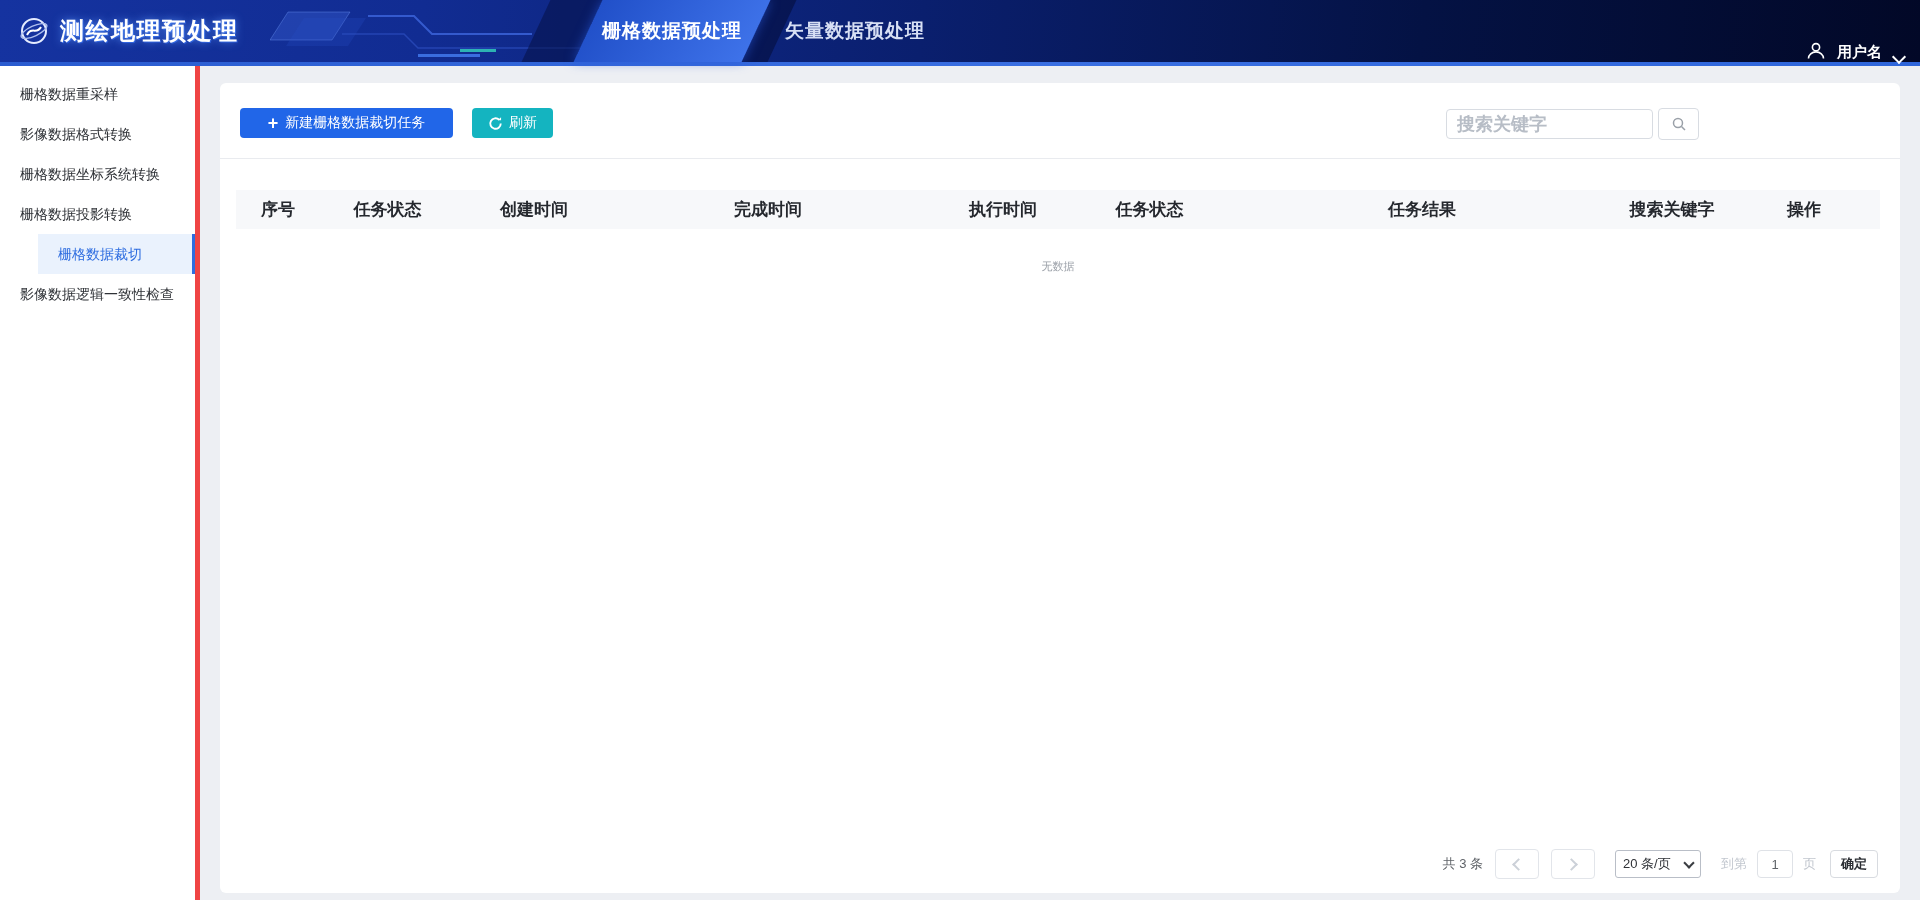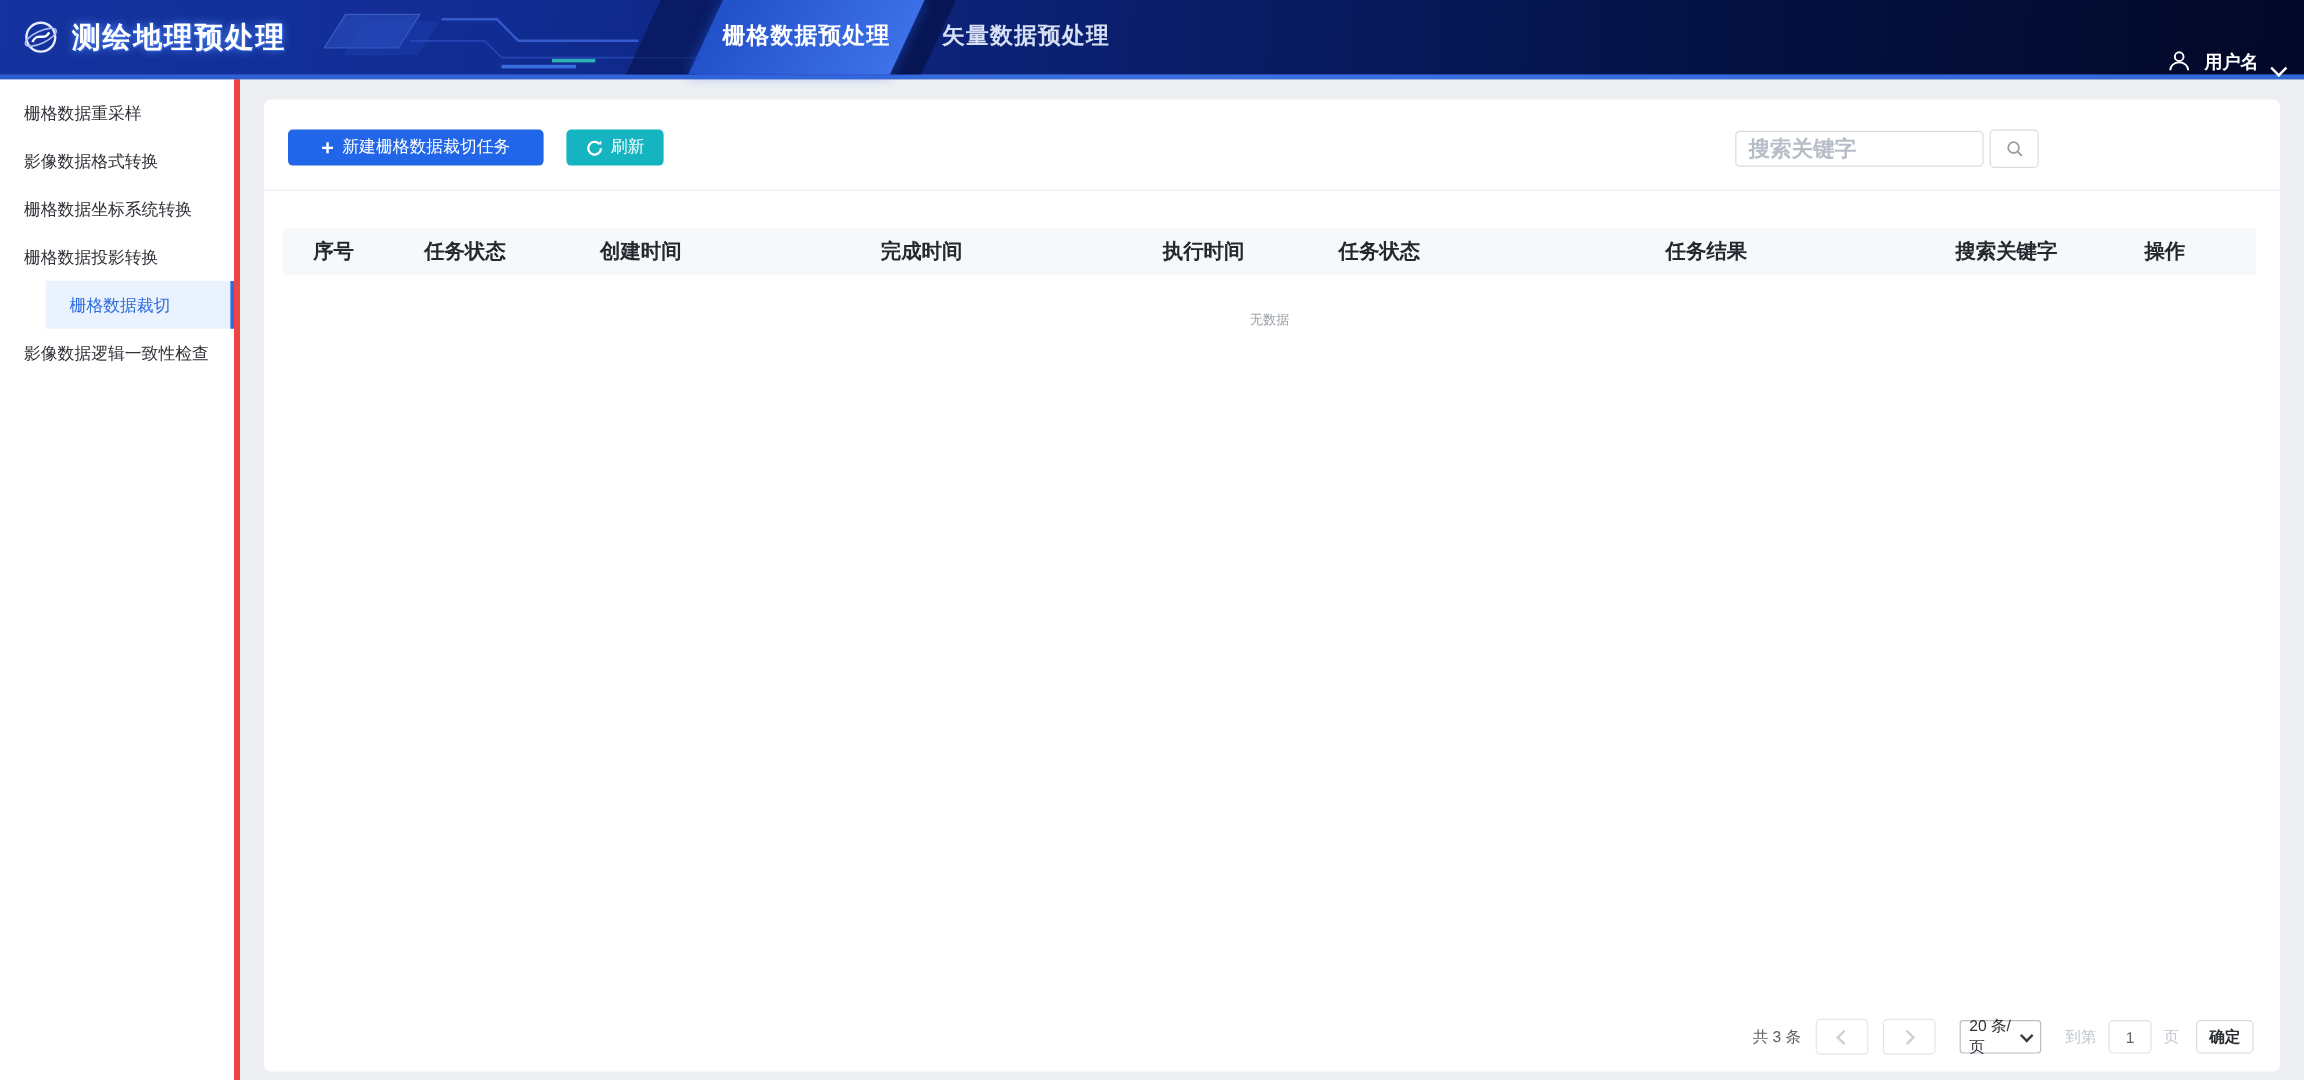--- a/index.html
+++ b/index.html
@@ -59,21 +59,21 @@
   .c5{width:145px}.c6{width:400px}.c7{width:100px}.c8{flex:1}
 
   .empty{position:absolute;left:16px;top:176px;width:1644px;text-align:center;font-size:11px;color:#9ca1a9;}
 
   .pagination{position:absolute;right:22px;bottom:14px;display:flex;align-items:center;font-size:13px;color:#5f6368;}
   .page-btn{width:42px;height:28px;border:1px solid #e2e5ea;border-radius:4px;background:#fff;
     display:flex;align-items:center;justify-content:center;margin-left:12px;cursor:default;}
   .chev{width:7px;height:7px;border-right:2px solid #ccd1d8;border-bottom:2px solid #ccd1d8;}
   .chev.left{transform:rotate(135deg);margin-left:3px;}
   .chev.right{transform:rotate(-45deg);margin-right:3px;}
-  .page-size{width:68px;height:28px;box-sizing:border-box;border:1px solid #b9bec7;border-radius:3px;background:#fff;
+  .page-size{width:86px;height:28px;box-sizing:border-box;border:1px solid #b9bec7;border-radius:3px;background:#fff;
     display:flex;align-items:center;justify-content:space-between;padding:0 7px;margin-left:20px;color:#2f3237;cursor:pointer;}
   .caret{width:6px;height:6px;border-right:2px solid #3a3d42;border-bottom:2px solid #3a3d42;
     transform:rotate(45deg);margin-top:-3px;}
   .goto-label{color:#c2c7cf;margin-left:20px;}
   .page-input{width:36px;height:28px;box-sizing:border-box;border:1px solid #dfe2e7;border-radius:4px;
     text-align:center;font-size:13px;color:#5f6368;margin-left:10px;outline:none;font-family:inherit;}
   .goto-suffix{color:#c2c7cf;margin-left:10px;}
   .confirm-btn{height:28px;padding:0 10px;border:1px solid #d8dbe0;border-radius:4px;background:#fff;
     font-size:13px;font-weight:bold;color:#2b2e33;margin-left:14px;cursor:pointer;font-family:inherit;}
 </style>

